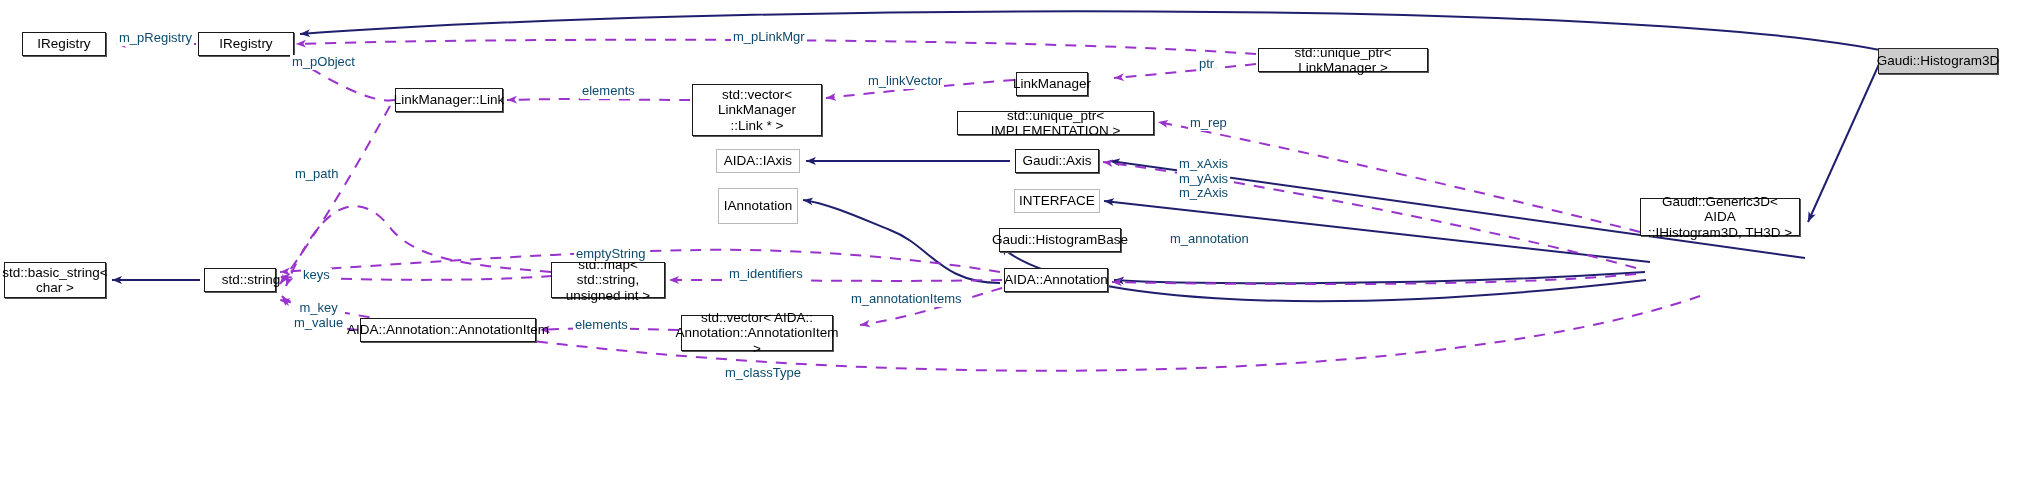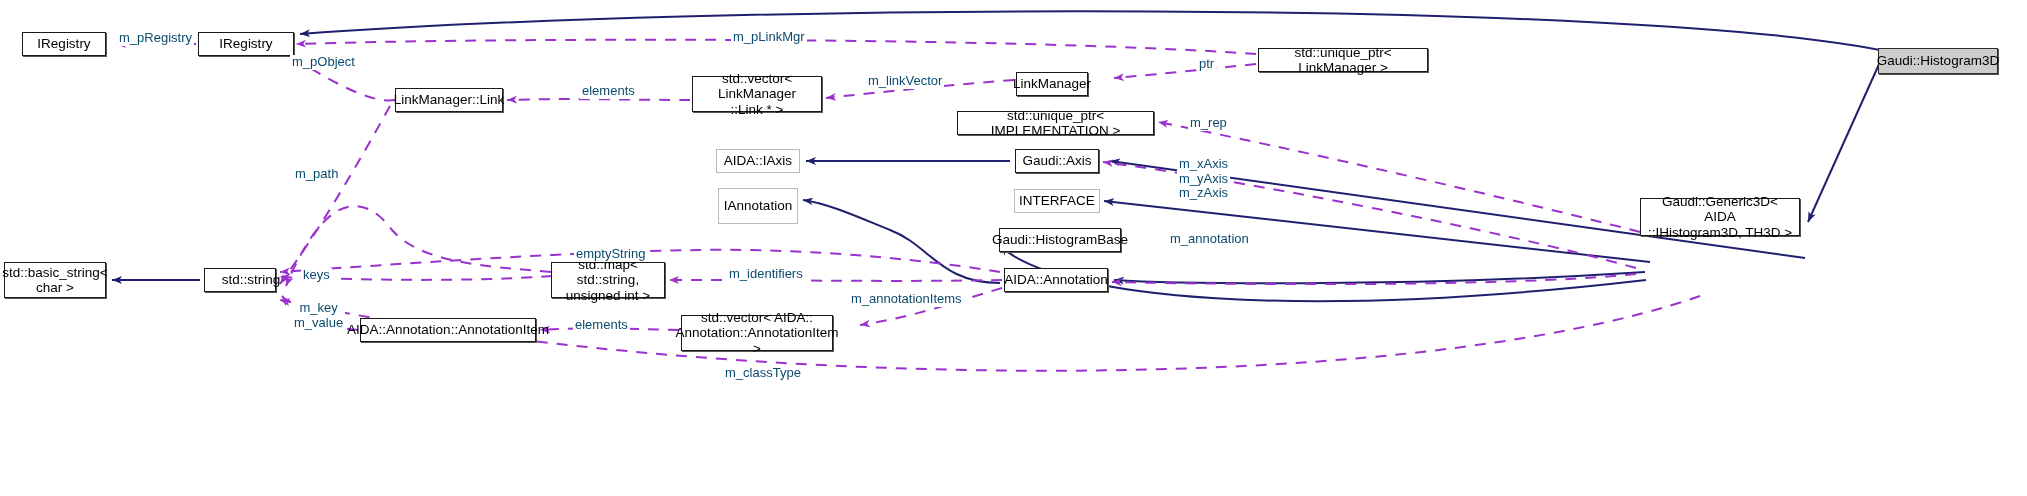--- a/index.html
+++ b/index.html
@@ -67,21 +67,21 @@
 
   <div class="node thick" style="left:22px;top:32px;width:84px;height:24px;">
       <span>IRegistry</span>
     </div>
   <div class="node thick" style="left:198px;top:32px;width:96px;height:24px;">
       <span>IRegistry</span>
     </div>
   <div class="node thick" style="left:395px;top:88px;width:108px;height:24px;">
       <span>LinkManager::Link</span>
     </div>
-  <div class="node thick" style="left:692px;top:76px;width:130px;height:36px;">
+  <div class="node thick" style="left:692px;top:84px;width:130px;height:52px;">
       <span>std::vector&lt; LinkManager
 ::Link * &gt;</span>
     </div>
   <div class="node thick" style="left:1016px;top:72px;width:72px;height:24px;">
       <span>LinkManager</span>
     </div>
   <div class="node thick" style="left:1258px;top:48px;width:170px;height:24px;">
       <span>std::unique_ptr&lt; LinkManager &gt;</span>
     </div>
   <div class="node highlight" style="left:1878px;top:48px;width:120px;height:26px;">

